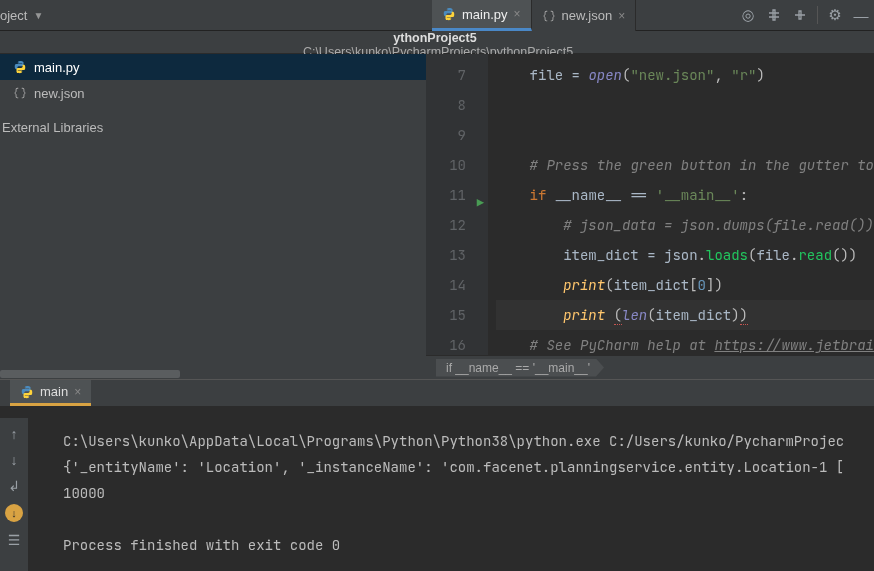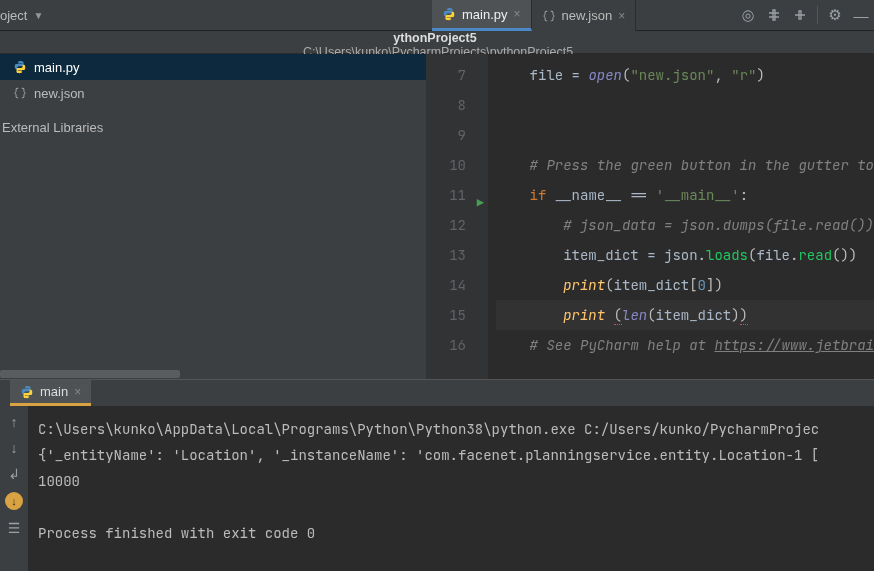--- a/index.html
+++ b/index.html
@@ -162,20 +162,21 @@
   clip-path: polygon(0 0, calc(100% - 8px) 0, 100% 50%, calc(100% - 8px) 100%, 0 100%);
 }
 
 
 .run-panel {
   border-top:1px solid #555;
   height: 192px;
   display:flex;
   flex-direction: column;
   background:#2b2b2b;
+  gap:12px;
 }
 .run-tabs {
   height:26px; background:#3c3f41;
   display:flex; align-items:flex-end;
   padding-left:10px;
 }
 .run-tab {
   display:flex; align-items:center; gap:6px;
   padding:4px 10px;
   background:#4e5254;
@@ -194,21 +195,21 @@
 .run-gutter .dl-badge {
   width:18px; height:18px; border-radius:50%;
   background:#d9a343; color:#2b2b2b;
   display:flex; align-items:center; justify-content:center;
   font-size:11px;
 }
 .console {
   flex:1; padding:10px 0 0 10px;
   font-family:"JetBrains Mono","Consolas",monospace;
   font-size:14px; color:#bbb;
-  white-space:pre; overflow:hidden;
+  white-space:pre; overflow:hidden;margin-left:25px;
 }
 .console .outline { line-height:26px; }
 </style>
 </head>
 <body>
 
 <div class="toolbar">
   <div class="project-dd">
     <span>oject</span>
     <span class="chev">▼</span>
@@ -291,20 +292,23 @@
           <div class="ln">10</div>
           <div class="ln">11<span class="run-arrow">▶</span></div>
           <div class="ln">12</div>
           <div class="ln">13</div>
           <div class="ln">14</div>
           <div class="ln">15</div>
           <div class="ln">16</div>
         </div>
       <div class="code" id="code"><div class="line">    <span class="id">file</span> <span class="op">=</span> <span class="builtin">open</span>(<span class="str">"new.json"</span>, <span class="str">"r"</span>)</div><div class="line">&nbsp;</div><div class="line">&nbsp;</div><div class="line">    <span class="cmt"># Press the green button in the gutter to</span></div><div class="line">    <span class="kw">if</span> <span class="id">__name__</span> <span class="op">==</span> <span class="str">'__main__'</span>:</div><div class="line">        <span class="cmt"># json_data = json.dumps(file.read())</span></div><div class="line">        <span class="id">item_dict</span> <span class="op">=</span> <span class="id">json</span>.<span class="fn">loads</span>(<span class="id">file</span>.<span class="fn">read</span>())</div><div class="line">        <span class="fn-i">print</span>(<span class="id">item_dict</span>[<span class="num">0</span>])</div><div class="line hl-line">        <span class="fn-i">print</span> <span class="underline-red">(</span><span class="builtin">len</span>(<span class="id">item_dict</span>)<span class="underline-red">)</span></div><div class="line">    <span class="cmt"># See PyCharm help at </span><span class="url">https://www.jetbrai</span></div></div>
     </div>
+    <div class="code-crumb">
+      <span class="crumb-seg">if __name__ == '__main__'</span>
+    </div>
   </div>
 </div>
 
 <div class="run-panel">
   <div class="run-tabs">
     <div class="run-tab">
       <svg class="py-icon" viewBox="0 0 32 32">
           <path fill="#4b8bbe" d="M16 2c-5 0-5 3-5 3v3h10v1H7s-3 0-3 6 3 6 3 6h3v-4s0-3 3-3h8s3 0 3-3V5s0-3-8-3zm-4 3a1 1 0 1 1 0 2 1 1 0 0 1 0-2z"></path>
           <path fill="#ffd43b" d="M16 30c5 0 5-3 5-3v-3H11v-1h14s3 0 3-6-3-6-3-6h-3v4s0 3-3 3h-8s-3 0-3 3v6s0 3 8 3zm4-3a1 1 0 1 1 0-2 1 1 0 0 1 0 2z"></path>
         </svg>

